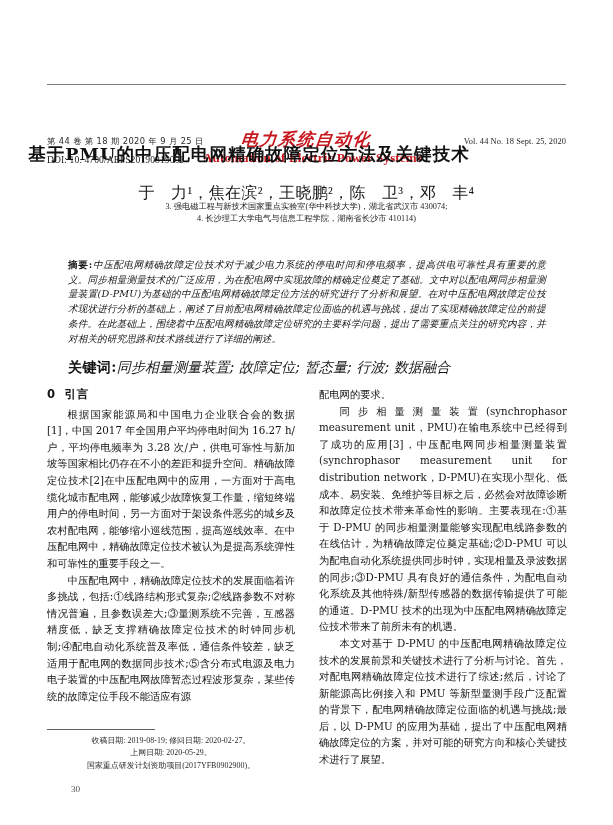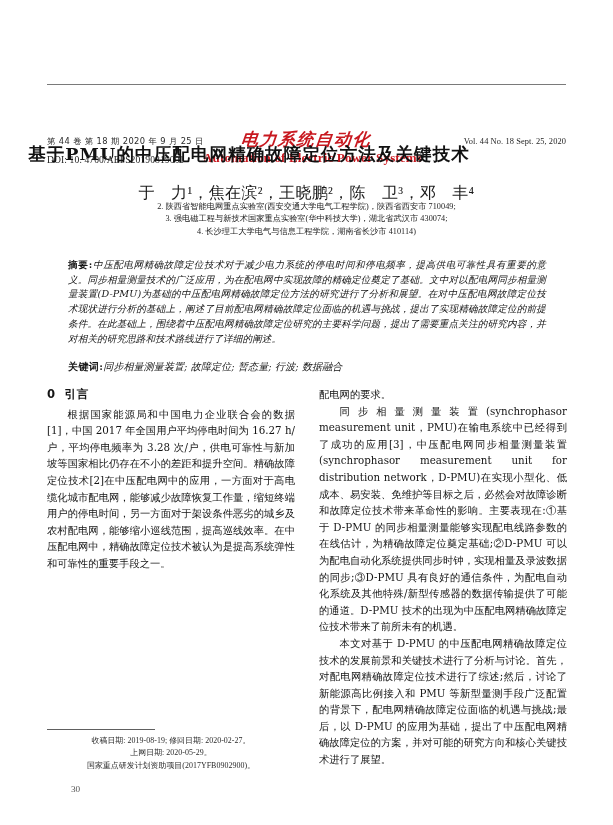--- a/index.html
+++ b/index.html
@@ -140,21 +140,21 @@
   .abstract .lbl,
   .keywords .lbl {
     font-weight: bold;
     font-style: normal;
     letter-spacing: 0.4px;
   }
   .keywords {
     position: absolute;
     left: 68px; top: 360px;
     width: 478px;
-    font-size: 10px;
+    font-size: 14px;
     line-height: 14.7px;
     font-family: "DejaVu Serif", serif;
     font-style: italic;
     color: #151515;
     letter-spacing: 0.1px;
   }
 
   
   .col {
     position: absolute;
@@ -241,38 +241,38 @@
   </div>
   <div class="hdr-rule"></div>
 
   <div class="title">基于PMU的中压配电网精确故障定位方法及关键技术</div>
 
   <div class="authors">
     <span>于　力¹，焦在滨²，王晓鹏²，陈　卫³，邓　丰⁴</span>
   </div>
 
   <div class="affils">
-    <div>2. 陕西省智能电网重点实验室(西安交通大学电气工程学院)，陕西省西安市 710049;</div>
     <div>3. 强电磁工程与新技术国家重点实验室(华中科技大学)，湖北省武汉市 430074;</div>
     <div>4. 长沙理工大学电气与信息工程学院，湖南省长沙市 410114)</div>
   </div>
 
   <div class="abstract">
     <span class="lbl">摘要:</span><span>中压配电网精确故障定位技术对于减少电力系统的停电时间和停电频率，提高供电可靠性具有重要的意义。同步相量测量技术的广泛应用，为在配电网中实现故障的精确定位奠定了基础。文中对以配电网同步相量测量装置(D-PMU)为基础的中压配电网精确故障定位方法的研究进行了分析和展望。在对中压配电网故障定位技术现状进行分析的基础上，阐述了目前配电网精确故障定位面临的机遇与挑战，提出了实现精确故障定位的前提条件。在此基础上，围绕着中压配电网精确故障定位研究的主要科学问题，提出了需要重点关注的研究内容，并对相关的研究思路和技术路线进行了详细的阐述。</span>
   </div>
 
   <div class="keywords">
     <span class="lbl">关键词:</span><span>同步相量测量装置; 故障定位; 暂态量; 行波; 数据融合</span>
   </div>
 
   <div class="col col-left">
     <div class="sec-head">
       <span class="num">0</span><span>引言</span>
     </div>
     <p class="para">根据国家能源局和中国电力企业联合会的数据[1]，中国 2017 年全国用户平均停电时间为 16.27 h/户，平均停电频率为 3.28 次/户，供电可靠性与新加坡等国家相比仍存在不小的差距和提升空间。精确故障定位技术[2]在中压配电网中的应用，一方面对于高电缆化城市配电网，能够减少故障恢复工作量，缩短终端用户的停电时间，另一方面对于架设条件恶劣的城乡及农村配电网，能够缩小巡线范围，提高巡线效率。在中压配电网中，精确故障定位技术被认为是提高系统弹性和可靠性的重要手段之一。</p>
+    <p class="para">中压配电网中，精确故障定位技术的发展面临着许多挑战，包括:①线路结构形式复杂;②线路参数不对称情况普遍，且参数误差大;③量测系统不完善，互感器精度低，缺乏支撑精确故障定位技术的时钟同步机制;④配电自动化系统普及率低，通信条件较差，缺乏适用于配电网的数据同步技术;⑤含分布式电源及电力电子装置的中压配电网故障暂态过程波形复杂，某些传统的故障定位手段不能适应有源</p>
   </div>
 
   <div class="col col-right">
     <p class="para" style="text-indent:0">配电网的要求。</p>
     <p class="para">同步相量测量装置(synchrophasor measurement unit，PMU)在输电系统中已经得到了成功的应用[3]，中压配电网同步相量测量装置(synchrophasor measurement unit for distribution network，D-PMU)在实现小型化、低成本、易安装、免维护等目标之后，必然会对故障诊断和故障定位技术带来革命性的影响。主要表现在:①基于 D-PMU 的同步相量测量能够实现配电线路参数的在线估计，为精确故障定位奠定基础;②D-PMU 可以为配电自动化系统提供同步时钟，实现相量及录波数据的同步;③D-PMU 具有良好的通信条件，为配电自动化系统及其他特殊/新型传感器的数据传输提供了可能的通道。D-PMU 技术的出现为中压配电网精确故障定位技术带来了前所未有的机遇。</p>
     <p class="para">本文对基于 D-PMU 的中压配电网精确故障定位技术的发展前景和关键技术进行了分析与讨论。首先，对配电网精确故障定位技术进行了综述;然后，讨论了新能源高比例接入和 PMU 等新型量测手段广泛配置的背景下，配电网精确故障定位面临的机遇与挑战;最后，以 D-PMU 的应用为基础，提出了中压配电网精确故障定位的方案，并对可能的研究方向和核心关键技术进行了展望。</p>
   </div>
 
   <div class="foot-rule"></div>
   <div class="footnotes">

